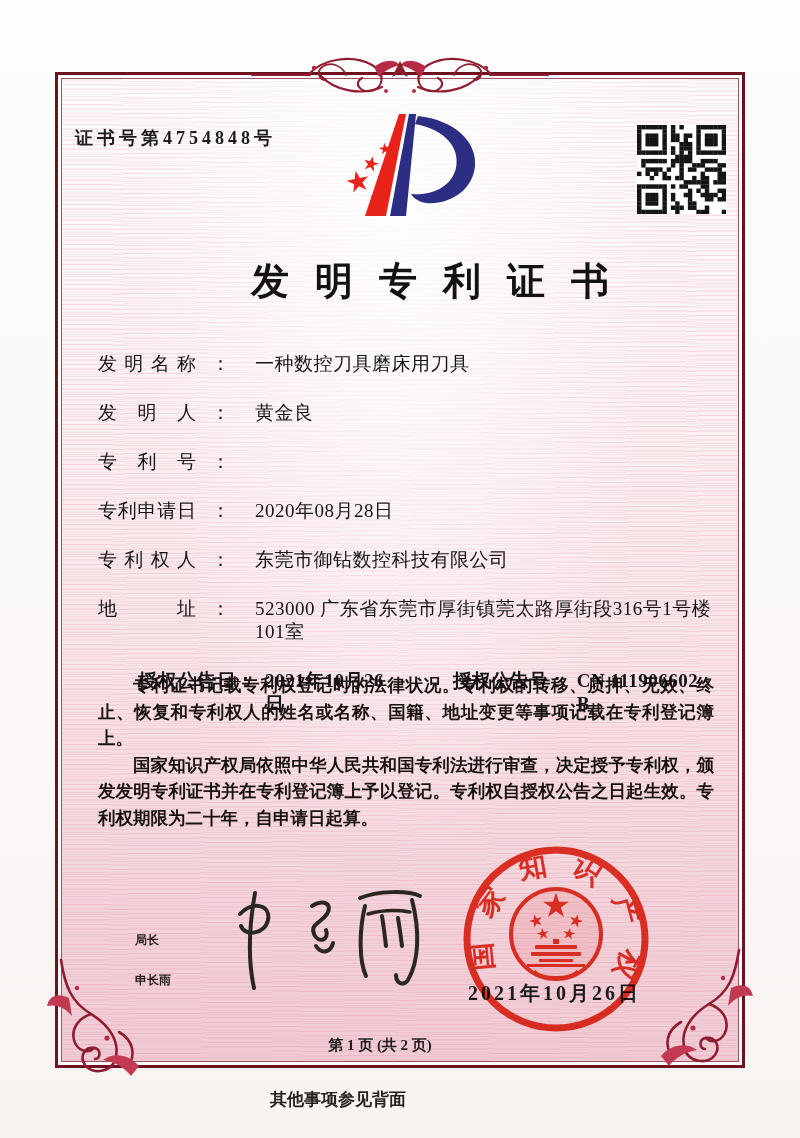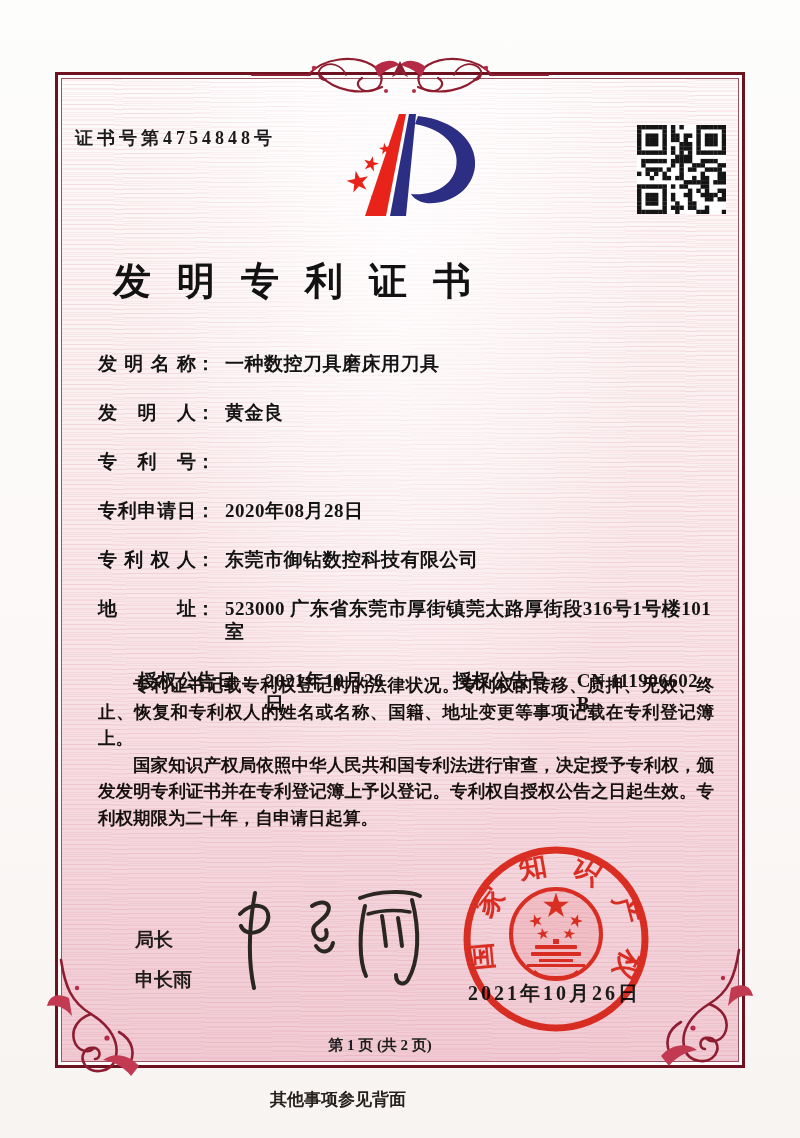--- a/index.html
+++ b/index.html
@@ -25,38 +25,38 @@
   }
   .flourish { position:absolute; z-index:3; }
   .abs { position:absolute; z-index:4; }
 
   .cert-no { left:75px; top:126px; font-size:18px; font-weight:700; letter-spacing:4px; color:#1c1c1c; }
 
   .logo { left:338px; top:108px; }
   .qr   { left:637px; top:125px; }
 
   .title {
-    left:55px; top:256px; width:580px; text-align:left;
+    left:55px; top:256px; width:580px; text-align:right;
     font-size:38px; font-weight:700; color:#121212;
-    letter-spacing:26px; text-indent:26px; white-space:nowrap;margin-left:32px;
+    letter-spacing:26px; text-indent:26px; white-space:nowrap;
   }
 
   .fields { left:98px; top:352px; width:618px; color:#141414; }
-  .frow { display:flex; align-items:flex-start; margin-bottom:26px; font-size:19px; font-weight:700; line-height:23px; }
+  .frow { display:flex; align-items:flex-start; margin-bottom:26px; font-size:19px; font-weight:400; line-height:23px;gap:15px; }
   .flabel { display:inline-block; width:98px; text-align:justify; text-align-last:justify; }
   .fcolon { margin:0 2px 0 0; }
   .fvalue { flex:1; margin-left:8px; letter-spacing:0.5px; }
   .grant-row { display:flex; font-size:19px; font-weight:700; line-height:23px; }
   .grant-pair { display:flex;margin-left:40px; }
   .grant-pair.second { margin-left:50px; }
 
   .paras { left:98px; top:672px; width:616px; font-size:17.5px; font-weight:700; color:#17120f; line-height:26.5px; text-align:justify; }
   .paras p { text-indent:2em; }
 
-  .signer { left:135px; top:920px; font-size:19px; font-weight:700; color:#211d1a; line-height:40px; }
+  .signer { left:135px; top:920px; font-size:12px; font-weight:700; color:#211d1a; line-height:40px; }
   .signature-svg { left:212px; top:876px; z-index:5; }
 
   .seal-date { left:468px; top:980px; width:200px; font-size:20px; font-weight:700; letter-spacing:3px; color:#1b1b1b; z-index:5; }
   .seal-svg { left:450px; top:833px; z-index:6; mix-blend-mode:multiply; opacity:0.93; }
 
   .page-info { left:285px; top:1036px; width:190px; text-align:center; font-size:15px; font-weight:700; color:#1e1e1e; z-index:5; }
   .back-note { left:270px; top:1088px; width:260px; text-align:left; font-size:17px; font-weight:700; color:#26211d; z-index:2; }
 </style>
 </head>
 <body>

